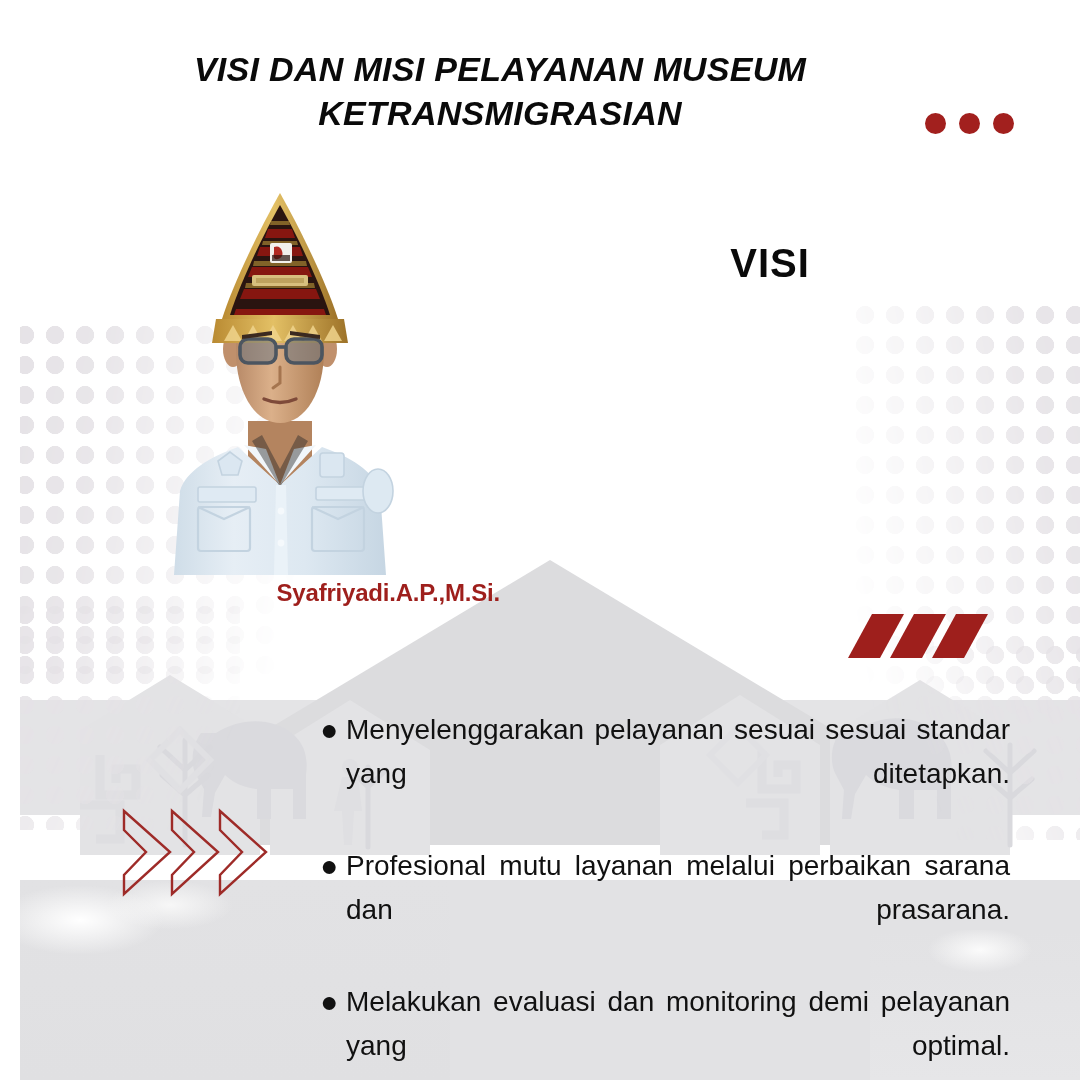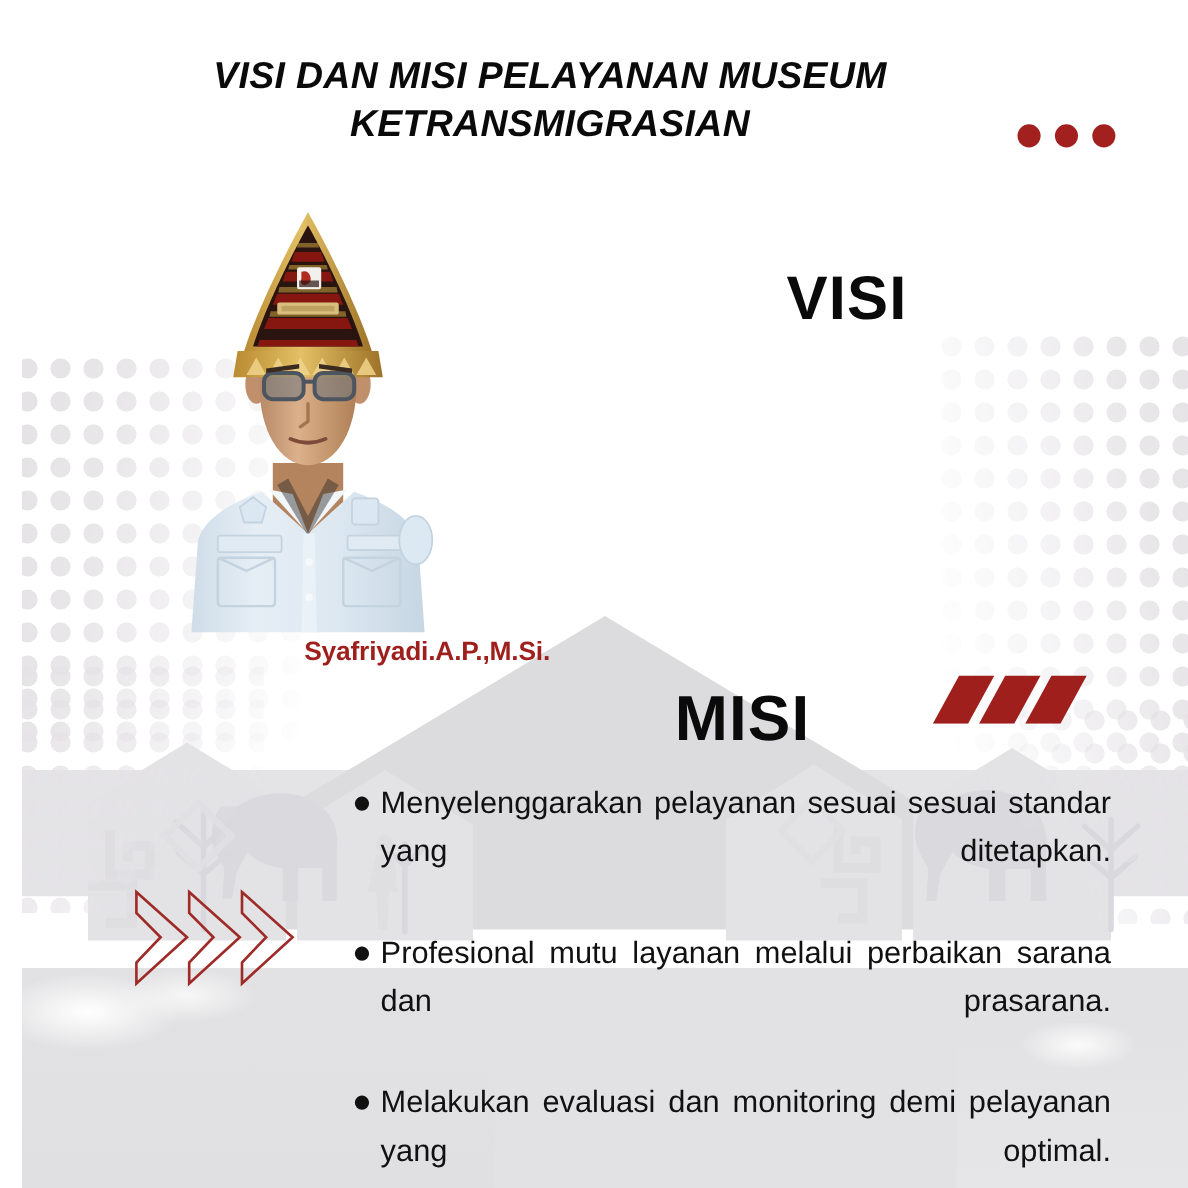--- a/index.html
+++ b/index.html
@@ -89,21 +89,21 @@
   #portrait{position:absolute;left:120px;top:185px;width:280px;height:390px;}
 
   
   #name-block{position:absolute;left:60px;top:579px;width:420px;text-align:right;}
   #person-name{font-size:24px;font-weight:bold;color:#9e1f1c;line-height:1.2;letter-spacing:-.2px;}
   #person-role{font-size:20px;color:#9e1f1c;line-height:1.35;margin-top:3px;}
 
   
   #visi-heading{
     position:absolute;left:520px;top:243px;width:460px;text-align:center;
-    font-size:56px;font-weight:bold;color:#0a0a0a;letter-spacing:1px;line-height:1;
+    font-size:40px;font-weight:bold;color:#0a0a0a;letter-spacing:1px;line-height:1;
   }
   #visi-text{
     position:absolute;left:495px;top:330px;width:490px;text-align:center;
     font-size:29px;line-height:1.52;font-weight:bold;font-style:italic;color:#9e1f1c;
   }
 
   
   #misi-heading{
     position:absolute;left:490px;top:625px;width:330px;text-align:center;
     font-size:58px;font-weight:bold;color:#0a0a0a;letter-spacing:1px;line-height:1;
@@ -301,21 +301,20 @@
     <path d="M140 182 l0 16 l-7 5" stroke="#a5754f" stroke-width="3" fill="none" stroke-linecap="round"></path>
     <path d="M124 214 q16 7 32 0" stroke="#7e4a39" stroke-width="3.4" fill="none" stroke-linecap="round"></path>
   </svg>
 
   <div id="name-block">
     <div id="person-name">Syafriyadi.A.P.,M.Si.</div>
   </div>
 
   <div id="visi-heading">VISI</div>
 
-  <div id="misi-heading">MISI</div>
 
   <svg id="misi-slashes" viewBox="0 0 140 44">
     <g fill="#9e1f1c">
       <path d="M24 0 L56 0 L32 44 L0 44 Z"></path>
       <path d="M66 0 L98 0 L74 44 L42 44 Z"></path>
       <path d="M108 0 L140 0 L116 44 L84 44 Z"></path>
     </g>
   </svg>
 
   <div id="misi-list">

